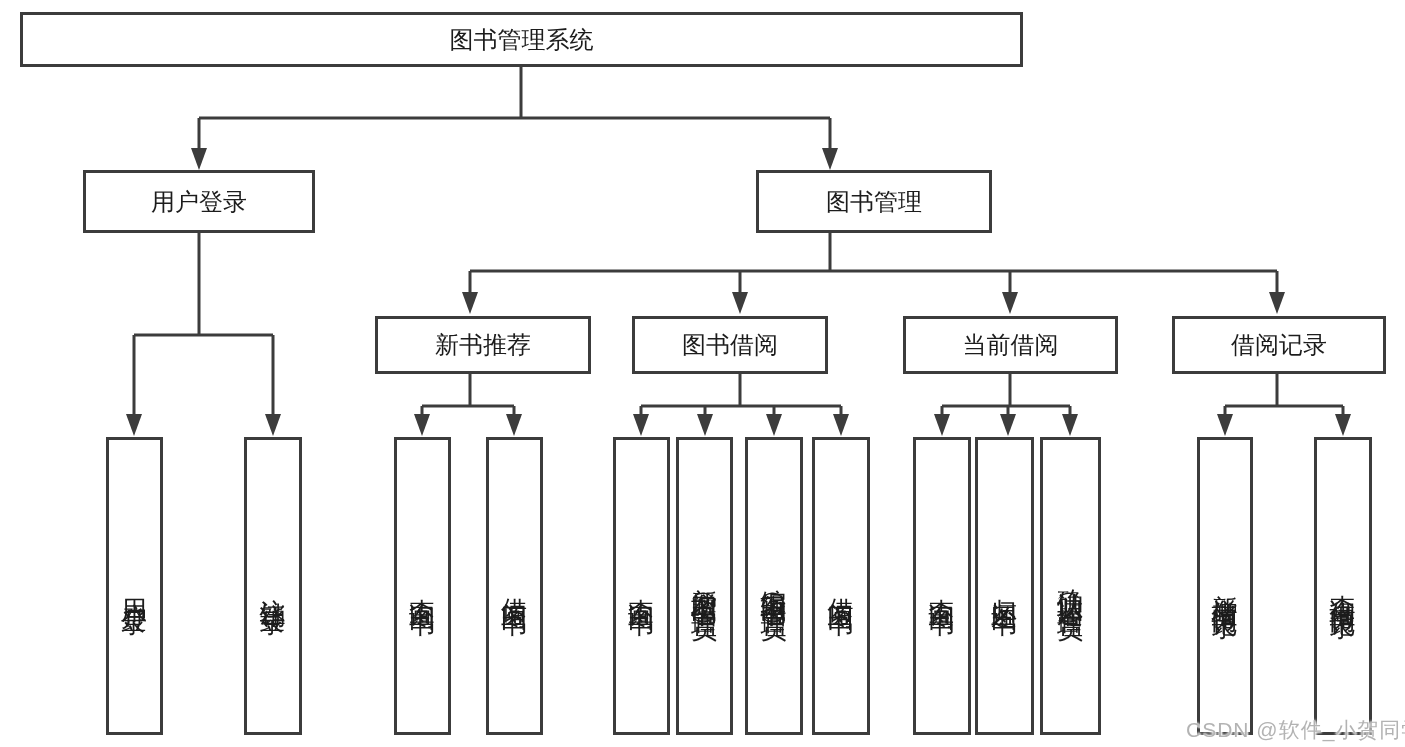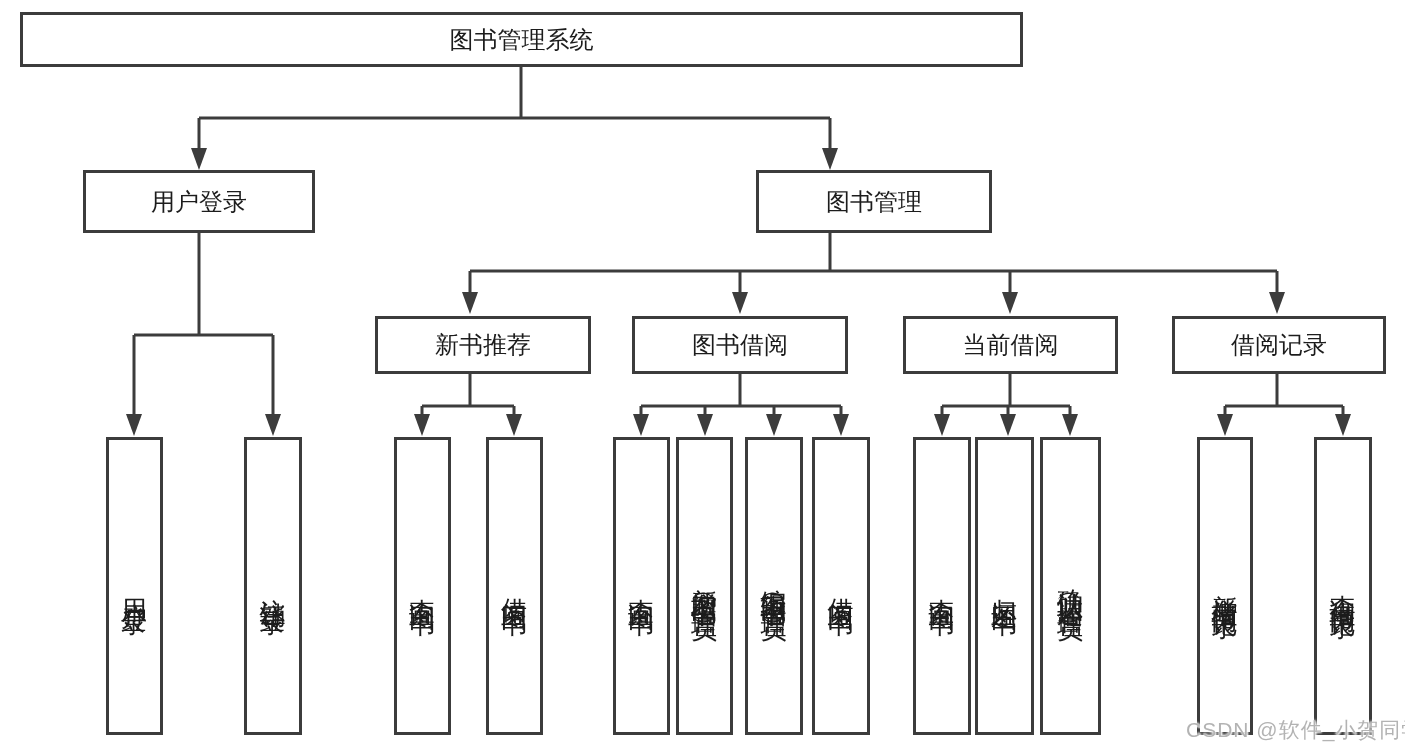--- a/index.html
+++ b/index.html
@@ -85,21 +85,21 @@
       <polygon points="1335,414 1351,414 1343,436"></polygon>
     </g>
   </svg>
 
   <div class="box" style="left:20px; top:12px; width:1003px; height:55px;">图书管理系统</div>
 
   <div class="box" style="left:83px; top:170px; width:232px; height:63px;">用户登录</div>
   <div class="box" style="left:712px; top:170px; width:236px; height:63px;margin-left:44px;">图书管理</div>
 
   <div class="box" style="left:362px; top:316px; width:216px; height:58px;margin-left:13px;">新书推荐</div>
-  <div class="box" style="left:632px; top:316px; width:216px; height:58px;">图书借阅</div>
+  <div class="box" style="left:632px; top:316px; width:196px; height:58px;">图书借阅</div>
   <div class="box" style="left:903px; top:316px; width:215px; height:58px;">当前借阅</div>
   <div class="box" style="left:1172px; top:316px; width:214px; height:58px;">借阅记录</div>
 
   <div class="box vbox" style="left:106px; top:437px; width:57px; height:298px;">用户登录</div>
   <div class="box vbox" style="left:244px; top:437px; width:58px; height:298px;">注销登录</div>
 
   <div class="box vbox" style="left:394px; top:437px; width:57px; height:298px;">查询图书</div>
   <div class="box vbox" style="left:486px; top:437px; width:57px; height:298px;">借阅图书</div>
 
   <div class="box vbox" style="left:613px; top:437px; width:57px; height:298px;">查询图书</div>

